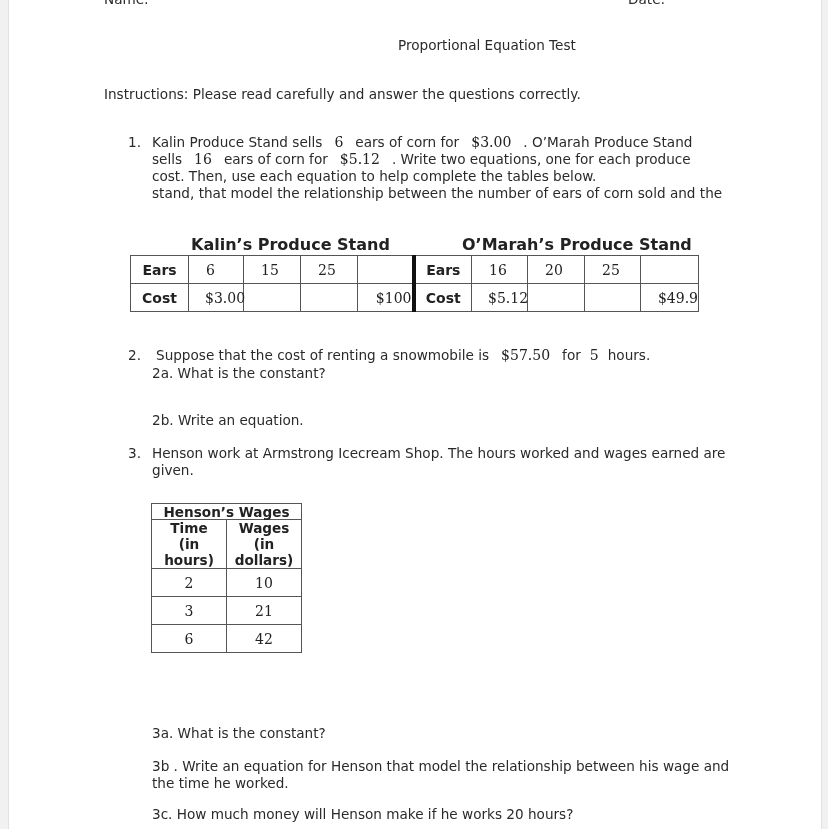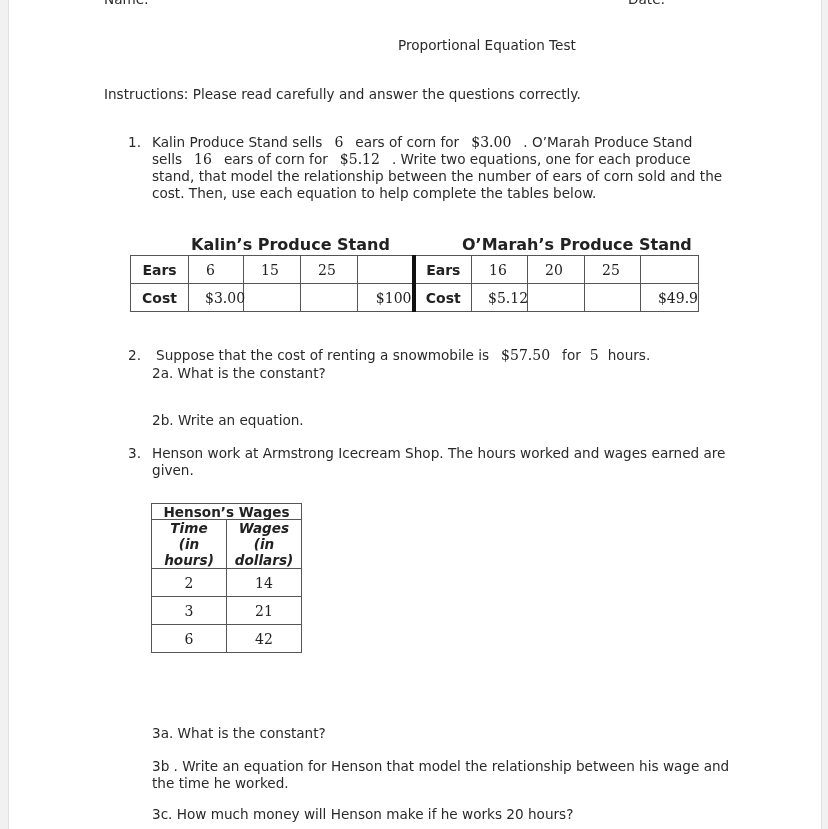--- a/index.html
+++ b/index.html
@@ -32,43 +32,43 @@
     td.hdr { font-weight: bold; text-align: center; font-family: "DejaVu Sans", sans-serif; font-size: 13.6px; }
     td.val { font-family: "DejaVu Serif", serif; padding-left: 17px !important; color:#222; }
     td.val.money { padding-left: 16px !important; }
     td.val.right { text-align: right; padding-right: 0 !important; padding-left: 0 !important; }
     td.thick-left { border-left: 4px solid #111 !important; }
 
     
     table.hen { position: absolute; border-collapse: collapse; table-layout: fixed; left: 151px; top: 503px; }
     table.hen td { border: 1px solid #555; text-align: center; padding: 0; margin-top: 28px; }
     table.hen td.title { font-weight: bold; font-size: 13.6px; height: 15px; line-height: 14px; }
-    table.hen td.colhdr { font-weight: bold; font-size: 13.6px; line-height: 16px; height: 47px; vertical-align: top; font-style: italic; }
+    table.hen td.colhdr { font-weight: bold; font-size: 13.6px; line-height: 16px; height: 47px; vertical-align: top; }
     table.hen td.num { font-family: "DejaVu Serif", serif; font-size: 14px; height: 27px; }
   </style>
 </head>
 <body>
 
 <div class="page"></div>
 
 <div class="abs txt cut" style="left:104px;">Name:</div>
 <div class="abs txt cut" style="left:628px;">Date:</div>
 <div class="abs txt" style="left:398px; top:37px;">Proportional Equation Test</div>
 <div class="abs txt" style="left:104px; top:86px;">Instructions: Please read carefully and answer the questions correctly.</div>
 
 <div class="para" style="left:152px; top:134px;">
   <span class="num">1.</span>
   <div style="white-space:nowrap;">
     <span>Kalin Produce Stand sells</span><span class="inline-val">6</span><span>ears of corn for</span><span class="inline-val">$3.00</span><span>. O’Marah Produce Stand</span>
   </div>
   <div style="white-space:nowrap;">
     <span>sells</span><span class="inline-val">16</span><span>ears of corn for</span><span class="inline-val">$5.12</span><span>. Write two equations, one for each produce</span>
   </div>
+  <div style="white-space:nowrap;">cost.  Then, use each equation to help complete the tables below.</div>
   <div style="white-space:nowrap;">stand, that model the relationship between the number of ears of corn sold and the</div>
-  <div style="white-space:nowrap;">cost.  Then, use each equation to help complete the tables below.</div>
 </div>
 
 <div class="tbl-title" style="left:191px; top:235px;">Kalin’s Produce Stand</div>
 <div class="tbl-title" style="left:462px; top:235px;">O’Marah’s Produce Stand</div>
 
 <table class="grid" style="left:130px; top:255px; width:568px;">
   <colgroup>
     <col style="width:58px">
       <col style="width:55px">
       <col style="width:57px">
@@ -137,21 +137,21 @@
       <div>hours)</div>
     </td>
     <td class="colhdr">
       <div>Wages</div>
       <div>(in</div>
       <div>dollars)</div>
     </td>
   </tr>
   <tr>
     <td class="num">2</td>
-    <td class="num">14</td>
+    <td class="num">10</td>
   </tr>
   <tr>
     <td class="num">3</td>
     <td class="num">21</td>
   </tr>
   <tr>
     <td class="num">6</td>
     <td class="num">42</td>
   </tr>
 </tbody>

